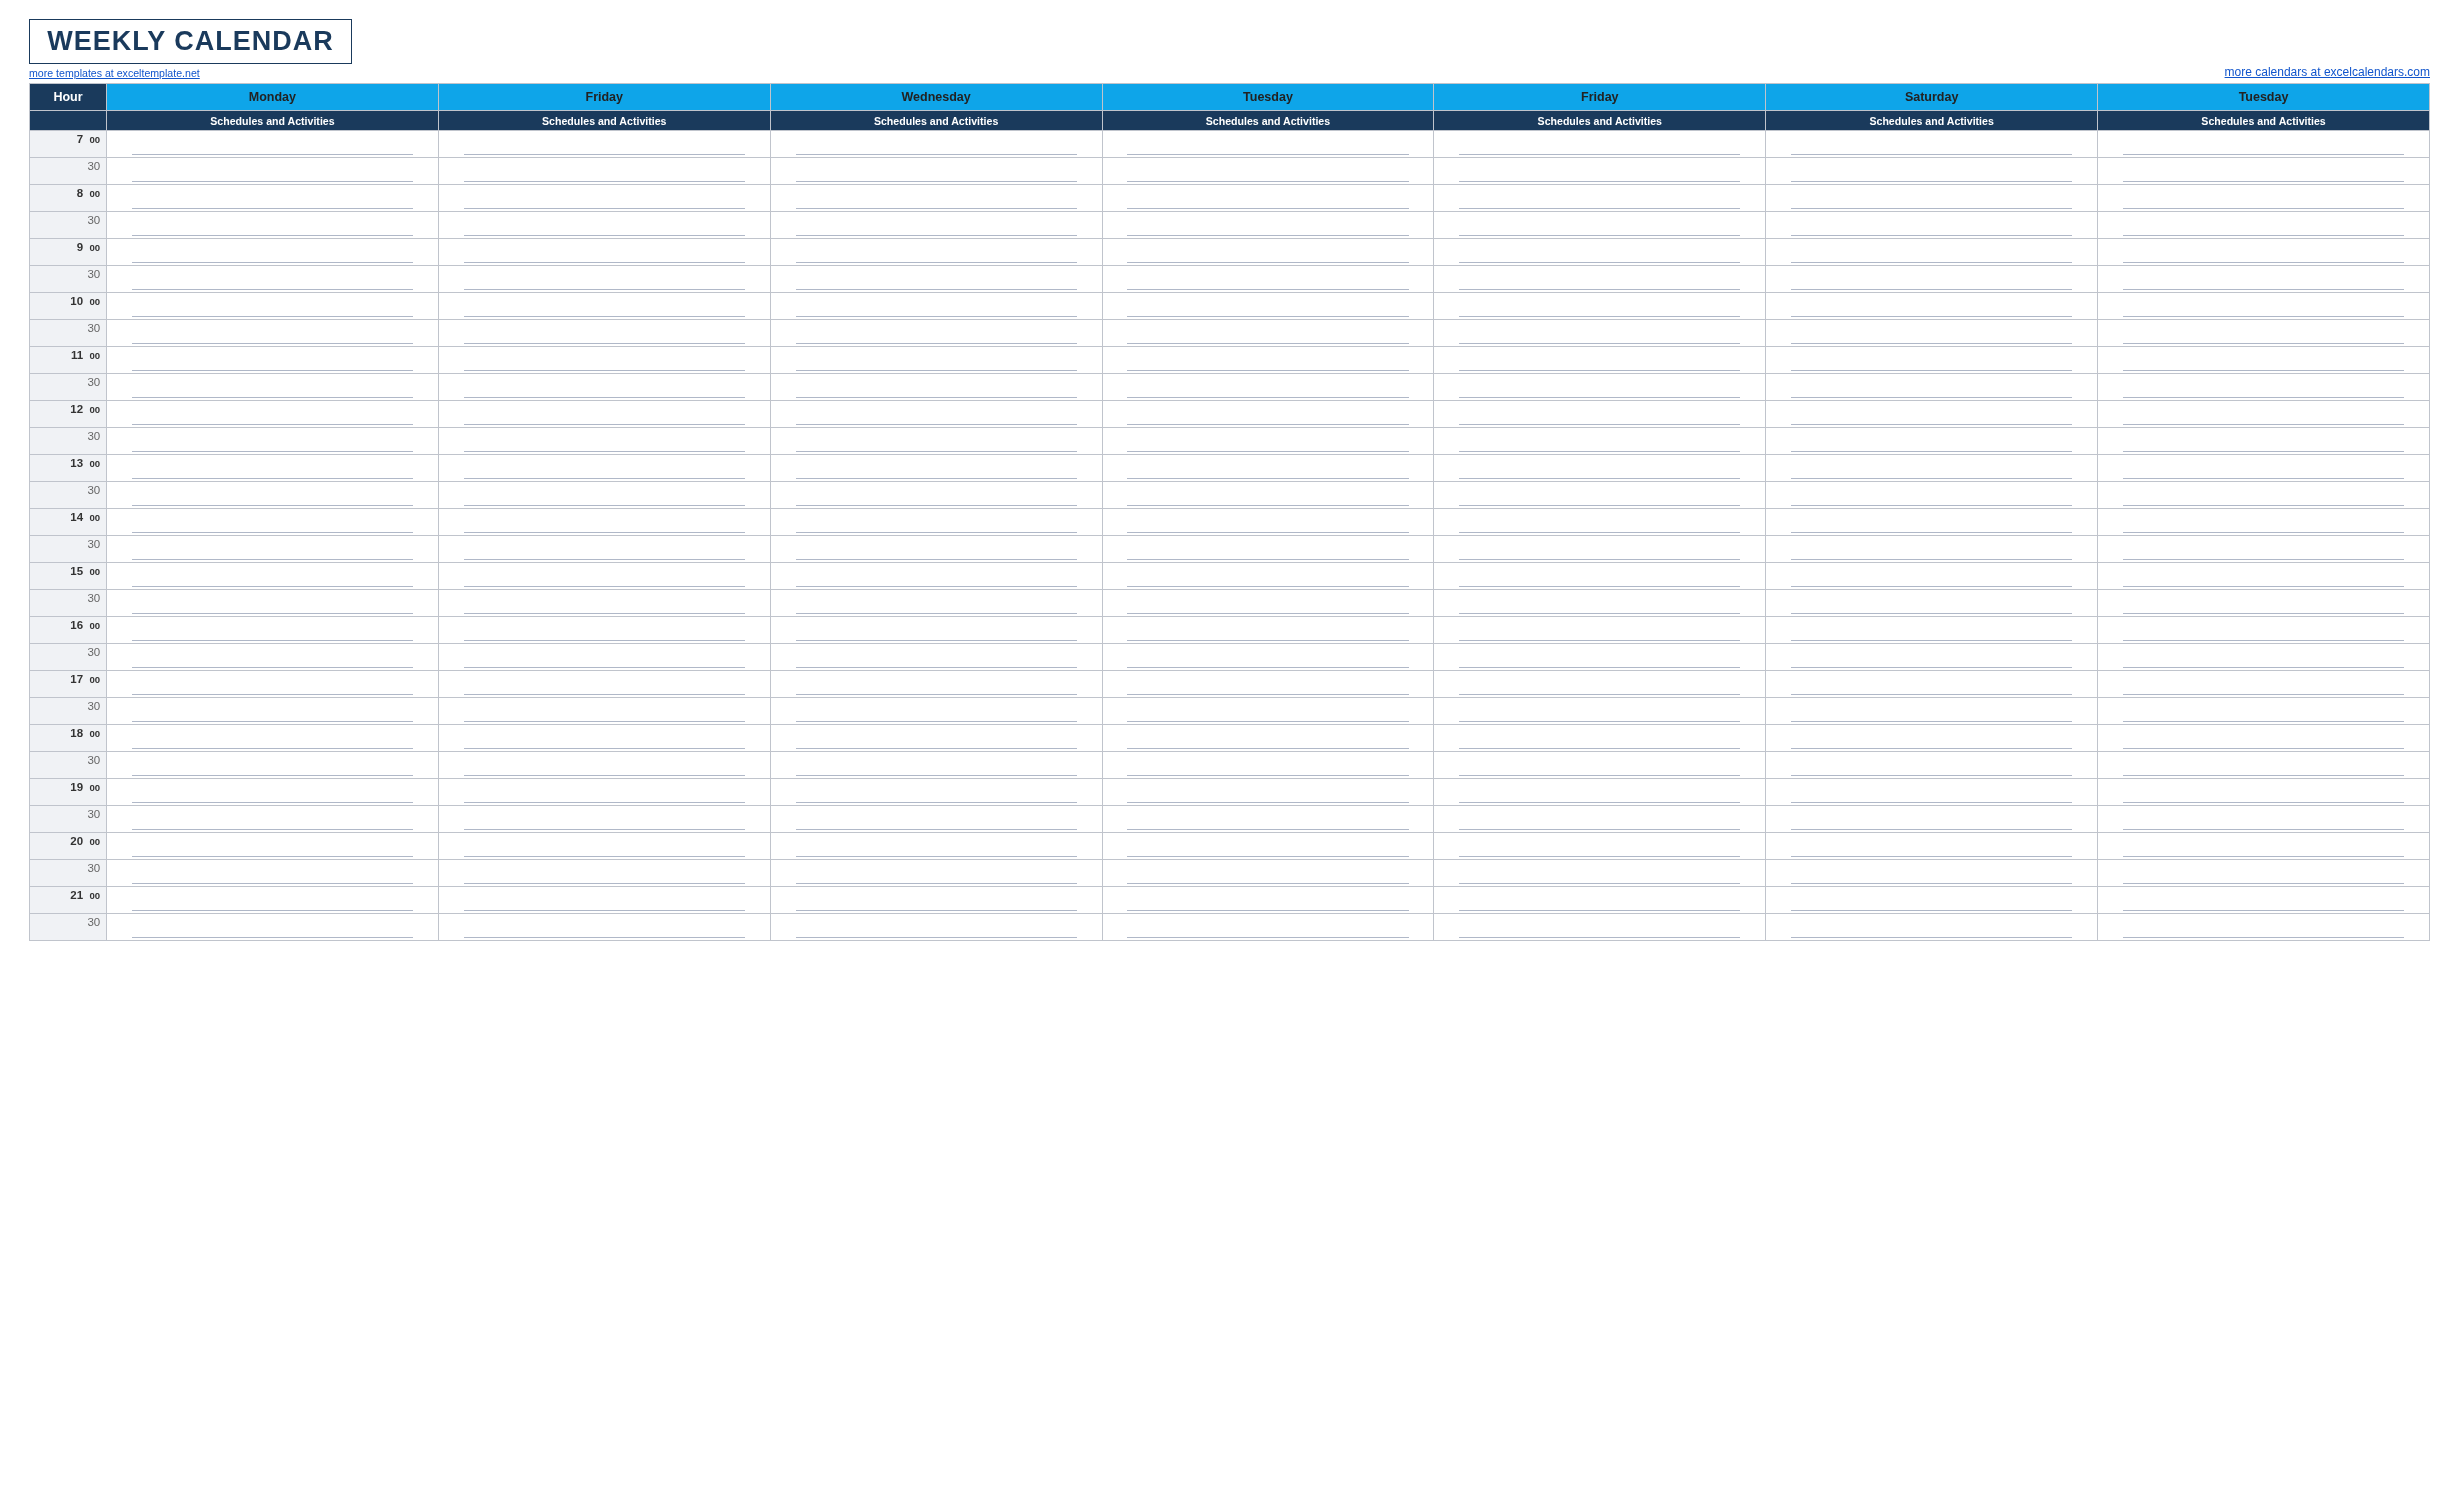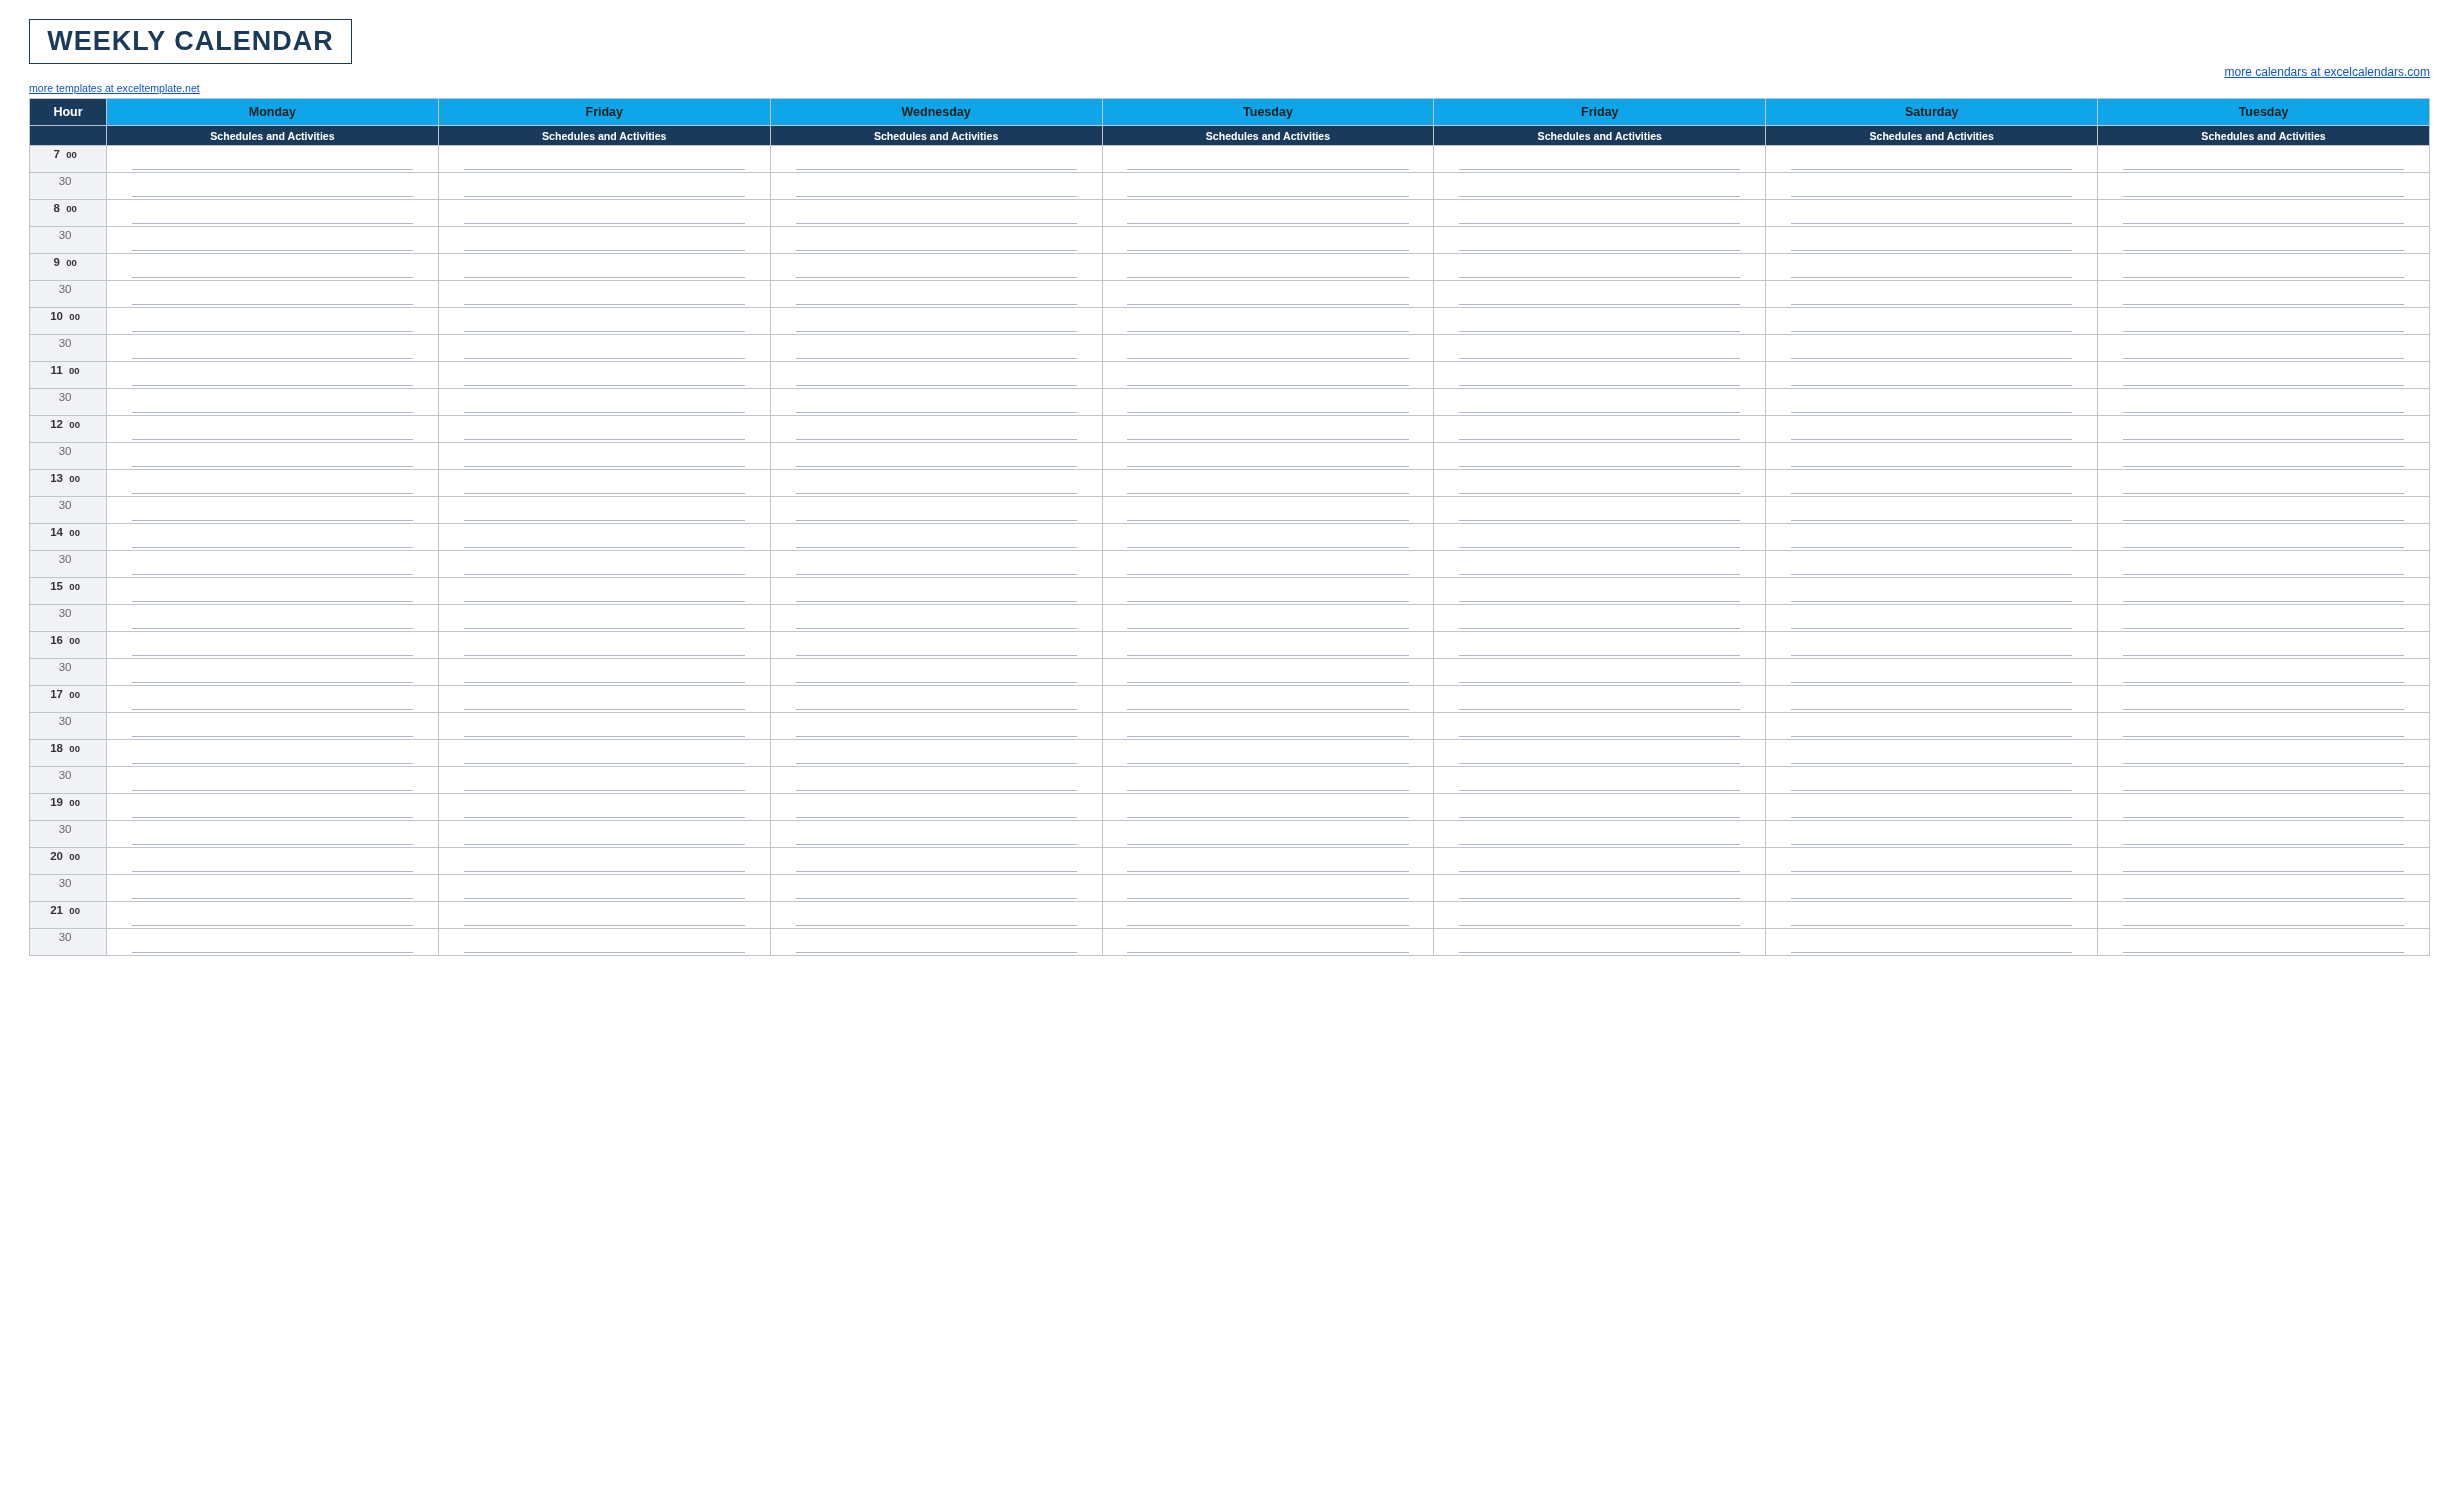--- a/index.html
+++ b/index.html
@@ -23,21 +23,21 @@
       font-size: 27px;
       font-weight: 900;
       color: #1a3a5c;
       letter-spacing: 1px;
       text-transform: uppercase;
     }
     .top-link-left {
       font-size: 10.6px;
       color: #1155cc;
       text-decoration: underline;
-      margin-top: 17px;
+      margin-top: 2px;
       display: block;
     }
     .top-link-right {
       font-size: 12px;
       color: #1155cc;
       text-decoration: underline;
       margin-top: 0;
       margin-left: auto;
       display: block;
     }
@@ -83,21 +83,21 @@
       background: #1a3a5c;
       color: #fff;
       text-align: center;
       font-size: 10.6px;
       font-weight: bold;
       padding: 3.8px 1.9px;
     }
     
     .hour-cell {
       background: #f0f2f5;
-      text-align: center;
+      text-align: right;
       padding-right: 5.8px;
       font-size: 11.5px;
       color: #333;
       vertical-align: top;
       padding-top: 1.9px;
       border-right: 1.4px solid #8899aa;
     }
     .hour-label {
       font-weight: bold;
     }

